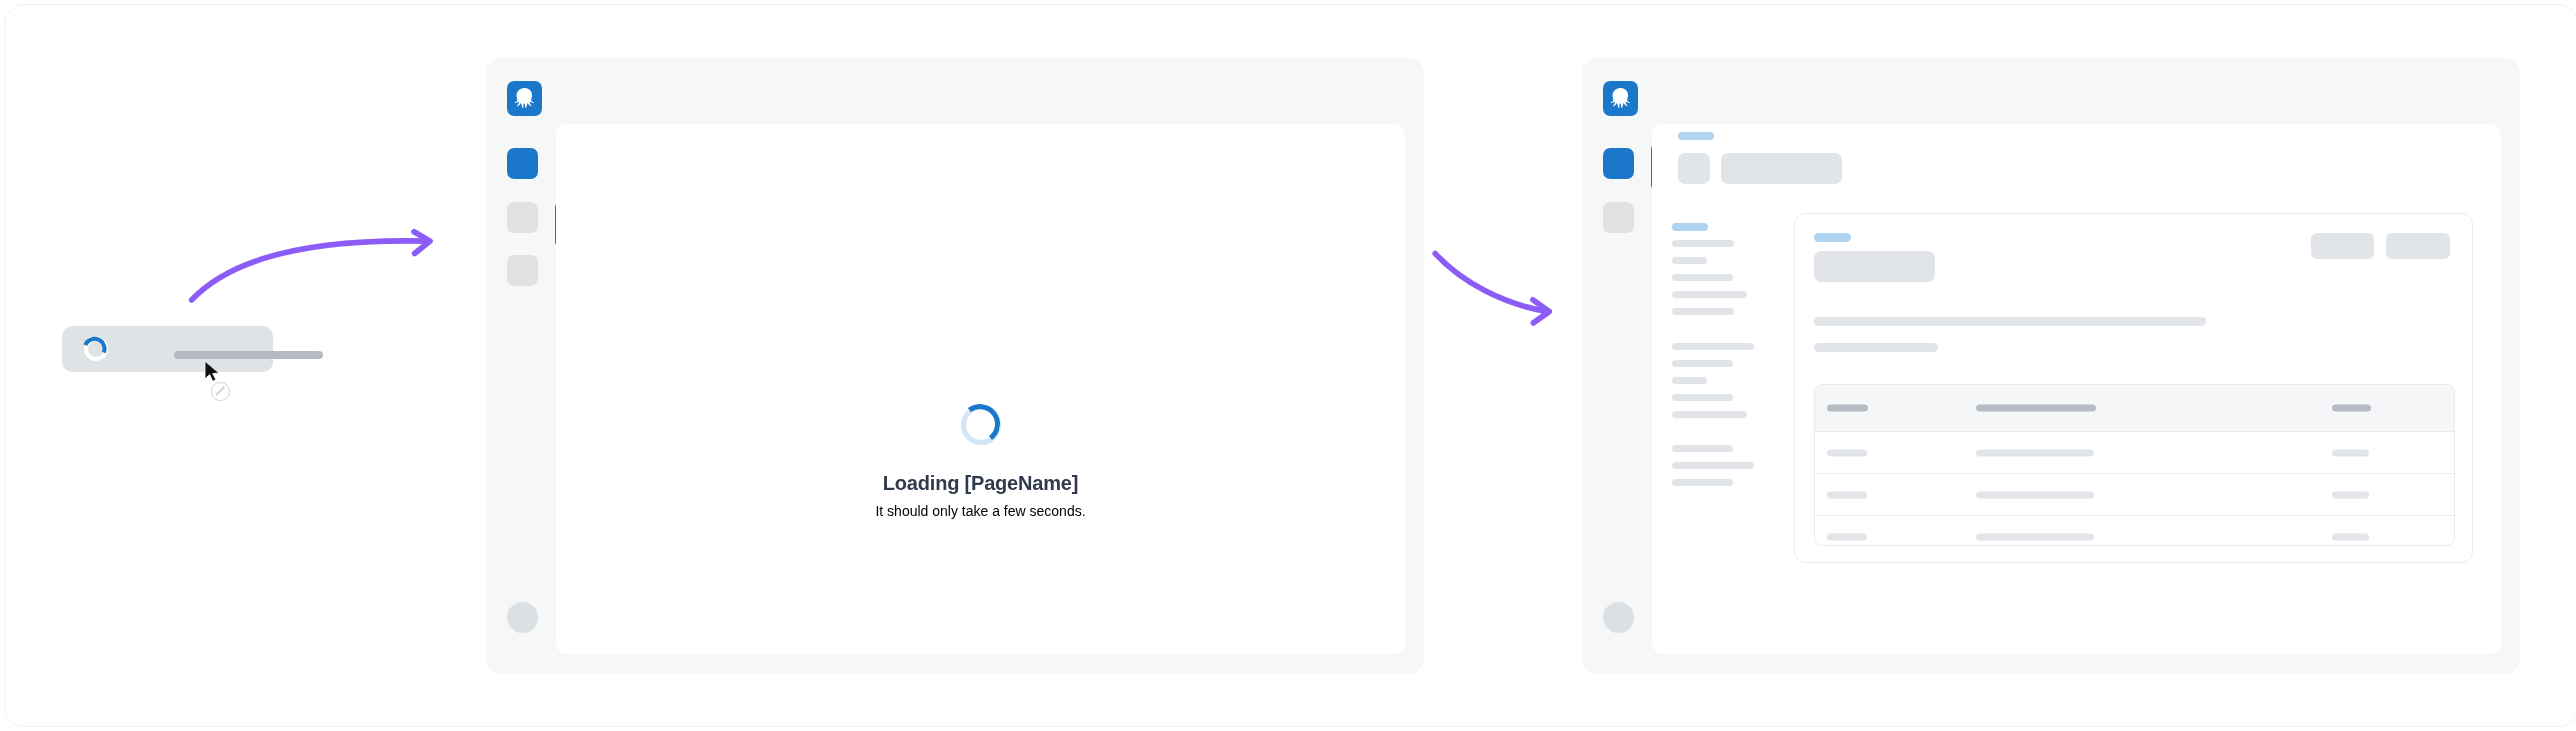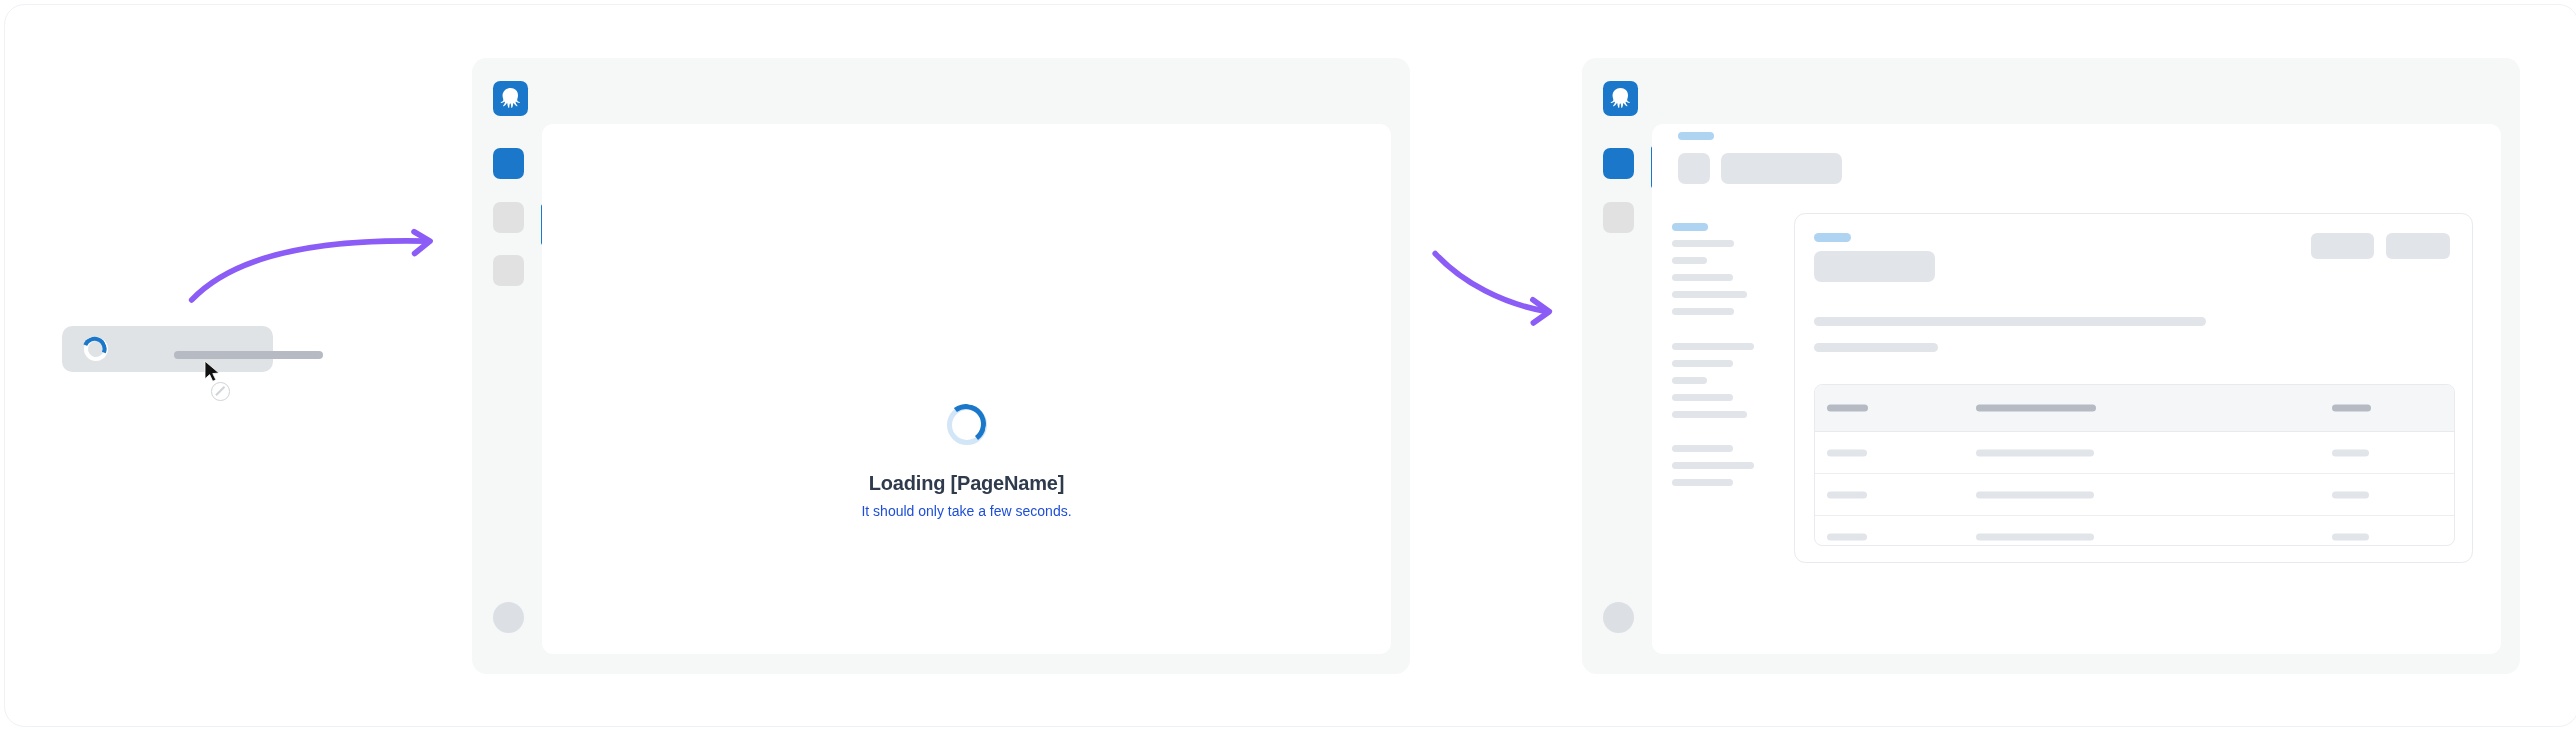--- a/index.html
+++ b/index.html
@@ -211,21 +211,21 @@
   .loading-title {
     margin-top: 25px;
     font-size: 20px;
     font-weight: bold;
     color: #2f3b4c;
     letter-spacing: -0.2px;
   }
   .loading-sub {
     margin-top: 8.2px;
     font-size: 14px;
-    color: #1d4ed8;
+    color: #000000;
   }
 
   
   .inner-card {
     position: absolute;
     background: #ffffff;
     border: 1.5px solid #e8eaed;
     border-radius: 11.3px;
     box-sizing: border-box;
   }
@@ -273,21 +273,21 @@
   <svg class="cursor-arrow" viewBox="0 0 34 44">
     <path d="M2 2 L2 36 L11 28 L17 41 L23 38 L17 26 L29 25 Z" fill="#111111" stroke="#ffffff" stroke-width="1.5"></path>
   </svg>
   <div class="no-drop"></div>
 
   <svg class="arrow-svg" style="left:170px; top:206px; width:289px; height:129px;" viewBox="0 0 560 250">
     <path d="M42 182 C 110 110, 250 62, 500 68" fill="none" stroke="#8b5cf6" stroke-width="11" stroke-linecap="round"></path>
     <path d="M473 50 L504 68 L474 92" fill="none" stroke="#8b5cf6" stroke-width="11" stroke-linecap="round" stroke-linejoin="round"></path>
   </svg>
 
-  <div class="window" style="left:472px; top:58px; width:938px; height:616px;text-decoration:underline;">
+  <div class="window" style="left:486px; top:58px; width:938px; height:616px;text-decoration:underline;">
 
     <div class="win-sidebar">
       <div class="logo-tile">
         <svg width="23" height="24" viewBox="0 0 44 46">
           <path fill="#ffffff" d="M22 2c8.3 0 14.4 5.9 14.4 13.6 0 4-1.6 6.4-1.6 9.1 0 2.2 1.9 3.3 4.2 4.2 1.4.5 1.2 1.8-.3 1.7-2.3-.1-4.3-.9-5.8-2.1-.7-.5-1.4-.1-1.2.8.5 2.4 1.7 4.6 3.3 6.2 1 1 .1 2.1-1.1 1.4-2.3-1.3-4.1-3.2-5.3-5.4-.5-.9-1.5-.7-1.5.3 0 2.7-.6 5.4-1.8 7.6-.6 1.1-1.9.8-1.9-.5 0-2.4-.3-4.8-1-6.8-.3-.9-1.4-.9-1.7 0-.7 2-1 4.4-1 6.8 0 1.3-1.3 1.6-1.9.5-1.2-2.2-1.8-4.9-1.8-7.6 0-1-1-1.2-1.5-.3-1.2 2.2-3 4.1-5.3 5.4-1.2.7-2.1-.4-1.1-1.4 1.6-1.6 2.8-3.8 3.3-6.2.2-.9-.5-1.3-1.2-.8-1.5 1.2-3.5 2-5.8 2.1-1.5.1-1.7-1.2-.3-1.7 2.3-.9 4.2-2 4.2-4.2 0-2.7-1.6-5.1-1.6-9.1C7.6 7.9 13.7 2 22 2z"></path>
         </svg>
       </div>
 
       <div class="nav-tile active" style="top:90px;"></div>
       <div class="nav-tile" style="top:144px;"></div>

